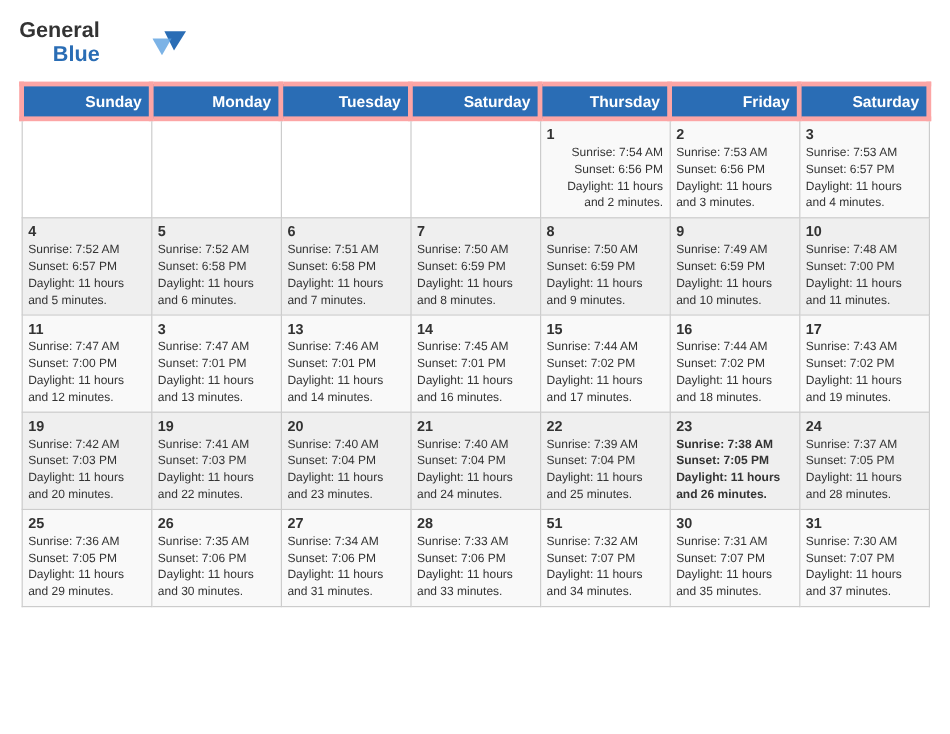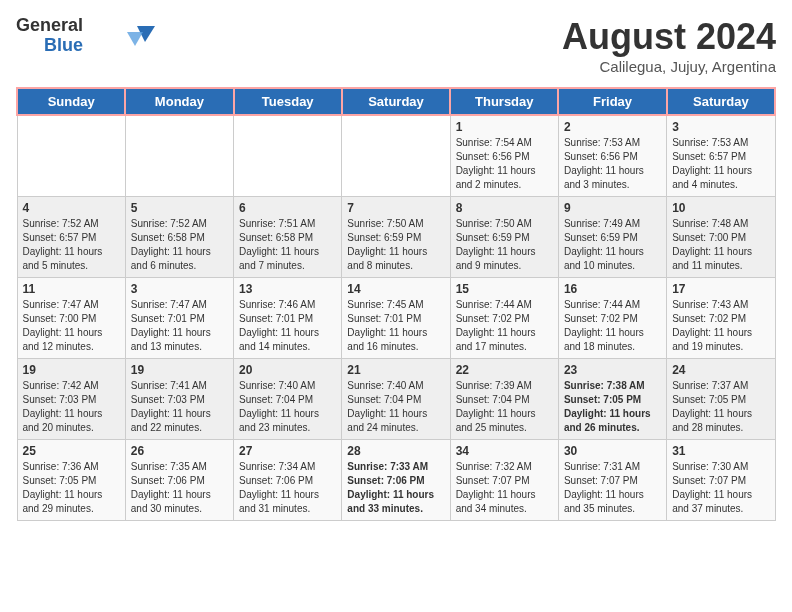--- a/index.html
+++ b/index.html
@@ -55,24 +55,24 @@
       color: #555;
     }
     .calendar {
       width: 100%;
       border-collapse: collapse;
       border: 1px solid #ccc;
     }
     .calendar th {
       background-color: #2a6db5;
       color: #fff;
-      text-align: center;
+      text-align: right;
       padding: 5px 6px;
       font-size: 13px;
-      border: 2px solid #fca5a5;
+      border: 4px solid #fca5a5;
     }
     .calendar td {
       vertical-align: top;
       padding: 4px 5px;
       border: 1px solid #ccc;
       width: calc(100% / 7);
       min-height: 80px;
       font-size: 10.5px;
       color: #333;
       background: #fff;
@@ -105,24 +105,20 @@
   <div class="logo">
     <div class="logo-text">
       <span class="logo-general">General</span>
       <span class="logo-blue">Blue</span>
     </div>
     <svg class="logo-icon" viewBox="0 0 28 28">
       <polygon points="10,4 28,4 18,20" fill="#2a6db5"></polygon>
       <polygon points="0,10 16,10 8,24" fill="#5ba0e0" opacity="0.8"></polygon>
     </svg>
   </div>
-  <div class="title-section">
-    <div class="month-title">August 2024</div>
-    <div class="subtitle">Calilegua, Jujuy, Argentina</div>
-  </div>
 </div>
 
 <table class="calendar">
   <thead>
     <tr>
     <th>Sunday</th>
         <th>Monday</th>
         <th>Tuesday</th>
         <th>Saturday</th>
         <th>Thursday</th>
@@ -131,21 +127,21 @@
       </tr>
   </thead>
   <tbody id="calendar-body">
   <tr>
         <td class="empty-cell"></td>
         <td class="empty-cell"></td>
         <td class="empty-cell"></td>
         <td class="empty-cell"></td>
         <td>
           <span class="day-number">1</span>
-          <div class="day-info" style="white-space: pre-line;">Sunrise: 7:54 AM
+          <div class="day-info" style="white-space: pre-line; text-align: right;">Sunrise: 7:54 AM
 Sunset: 6:56 PM
 Daylight: 11 hours
 and 2 minutes.</div>
         </td>
         <td>
           <span class="day-number">2</span>
           <div class="day-info" style="white-space: pre-line;">Sunrise: 7:53 AM
 Sunset: 6:56 PM
 Daylight: 11 hours
 and 3 minutes.</div>
@@ -328,27 +324,27 @@
         </td>
         <td>
           <span class="day-number">27</span>
           <div class="day-info" style="white-space: pre-line;">Sunrise: 7:34 AM
 Sunset: 7:06 PM
 Daylight: 11 hours
 and 31 minutes.</div>
         </td>
         <td>
           <span class="day-number">28</span>
-          <div class="day-info" style="white-space: pre-line; font-weight: bold;">Sunrise: 7:33 AM
+          <div class="day-info" style="white-space: pre-line;">Sunrise: 7:33 AM
 Sunset: 7:06 PM
 Daylight: 11 hours
 and 33 minutes.</div>
         </td>
         <td>
-          <span class="day-number">34</span>
+          <span class="day-number">51</span>
           <div class="day-info" style="white-space: pre-line;">Sunrise: 7:32 AM
 Sunset: 7:07 PM
 Daylight: 11 hours
 and 34 minutes.</div>
         </td>
         <td>
           <span class="day-number">30</span>
           <div class="day-info" style="white-space: pre-line;">Sunrise: 7:31 AM
 Sunset: 7:07 PM
 Daylight: 11 hours

